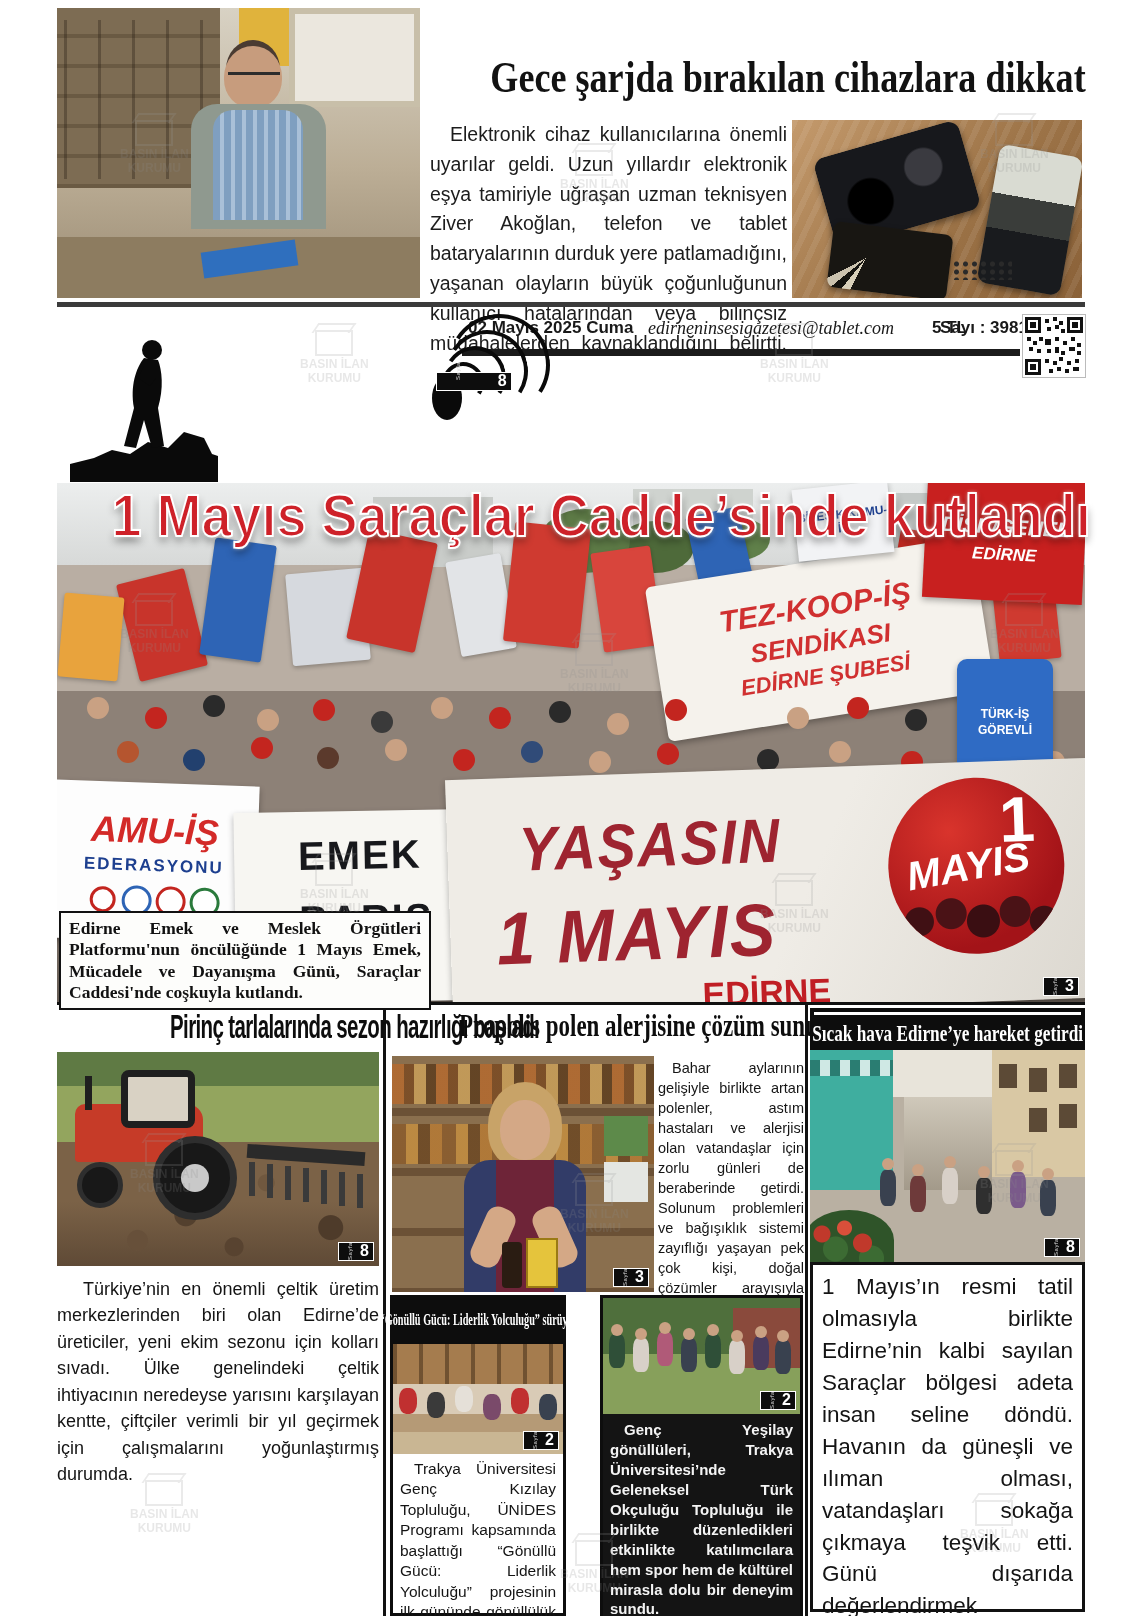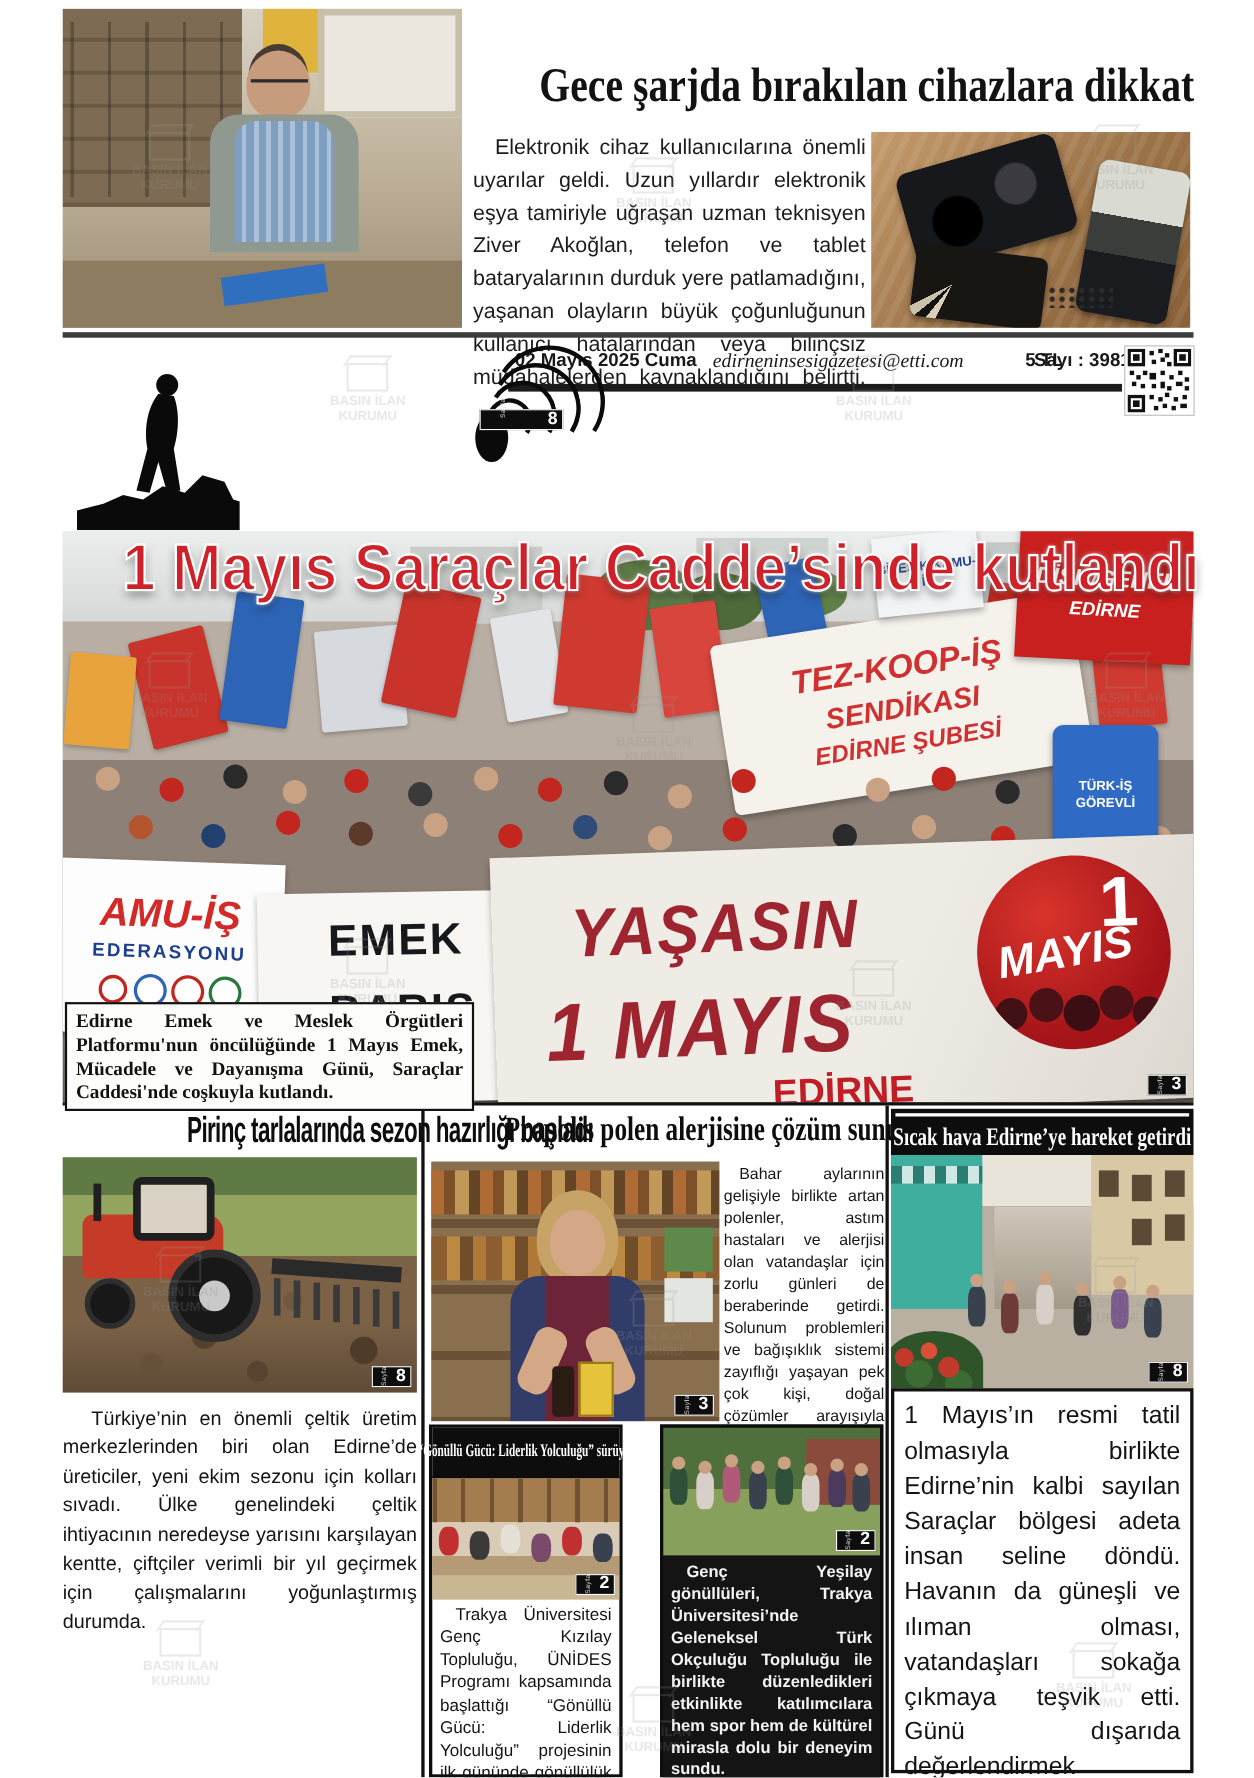--- a/index.html
+++ b/index.html
@@ -109,21 +109,21 @@
         background:linear-gradient(180deg,#d9dbd2 0 35%,#3a3d3a 35% 60%,#191b1e 60%);box-shadow:0 3px 6px rgba(0,0,0,.4);"></div>
     <div class="abs" style="left:38px;top:108px;width:120px;height:66px;border-radius:8px;transform:rotate(7deg);
         background:conic-gradient(from 200deg at 30% 50%,#d8d0ba 0 12deg,#14130f 12deg 24deg,#cbc2ae 24deg 36deg,#181612 36deg 360deg);box-shadow:0 3px 6px rgba(0,0,0,.4);"></div>
     <div class="abs" style="left:160px;top:140px;width:60px;height:20px;background:
         radial-gradient(circle,#2a2a2a 0 2px,transparent 3px) 0 0/9px 8px;"></div>
   </div>
 
   <div class="rule" style="left:57px;top:302px;width:1028px;height:5px;"></div>
 
   <div class="mh-small" style="left:468px;">02 Mayıs 2025 Cuma</div>
-  <div class="mh-small mh-email" style="left:648px;">edirneninsesigazetesi@etti.com</div>
+  <div class="mh-small mh-email" style="left:648px;">edirneninsesigazetesi@tablet.com</div>
   <div class="mh-small" style="left:932px;">5 TL</div>
   <div class="mh-small" style="left:940px;">Sayı : 3981</div>
   <div class="rule" style="left:462px;top:349px;width:558px;height:7px;background:#1b1b1b;"></div>
 
   <div class="abs qr">
     <svg width="58" height="58" viewBox="0 0 58 58">
       <rect x="0" y="0" width="16" height="16" fill="#111"></rect>
         <rect x="3" y="3" width="10" height="10" fill="#fff"></rect>
         <rect x="5" y="5" width="6" height="6" fill="#111"></rect>
       <rect x="42" y="0" width="16" height="16" fill="#111"></rect>

